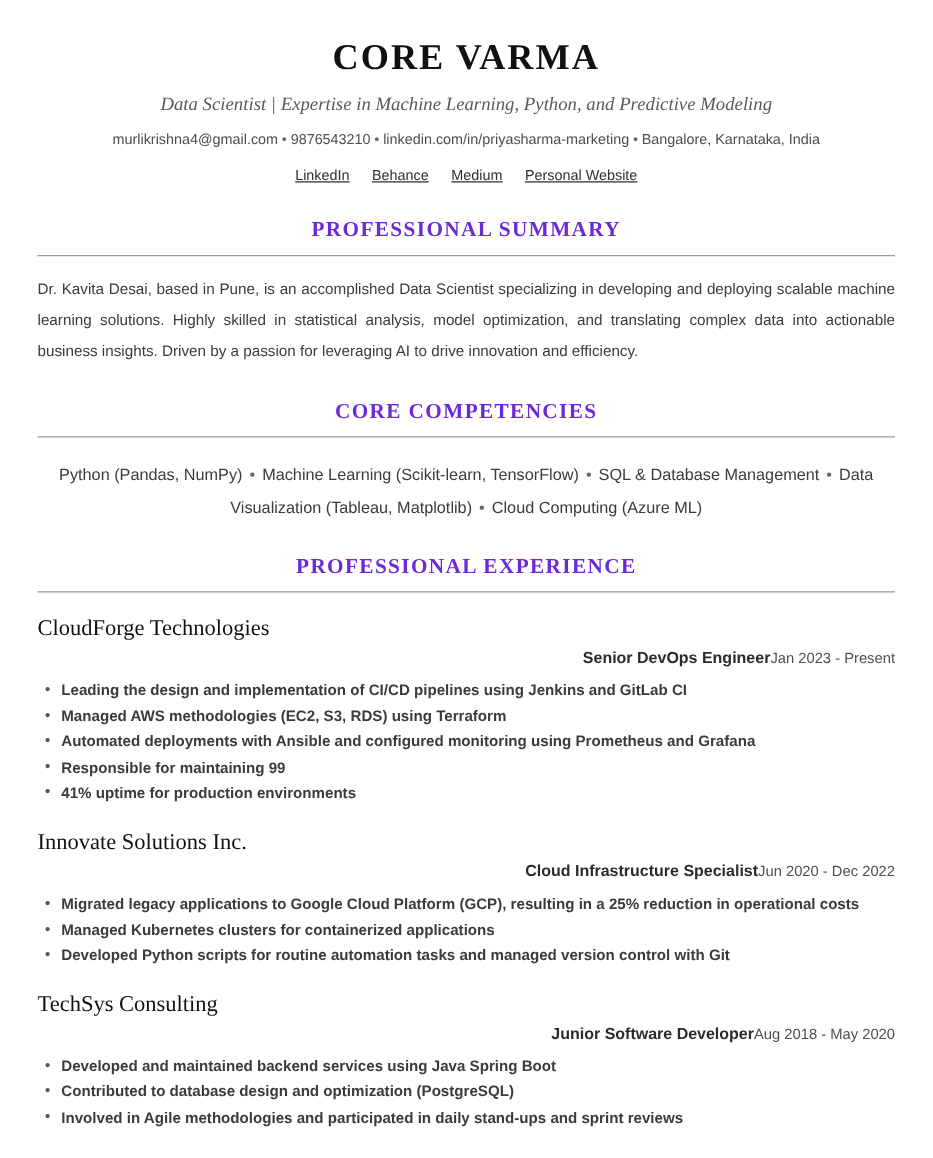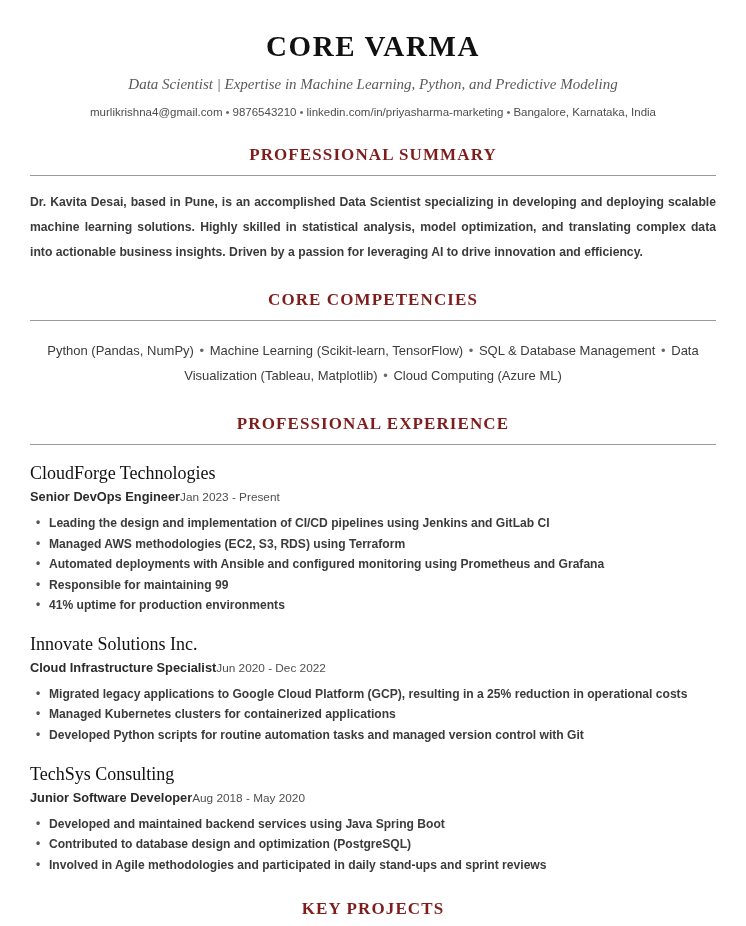--- a/index.html
+++ b/index.html
@@ -62,40 +62,39 @@
     text-decoration: underline;
     margin: 0 9px;
   }
 
   
   .sec-title {
     font-family: "Liberation Serif", serif;
     font-weight: bold;
     font-size: 17px;
     letter-spacing: 1.1px;
-    color: #7f1d1d;
+    color: #6d28d9;
     text-align: center;
     margin: 24px 0 0 0;
     line-height: 1.3;
   }
   .rule {
     border: 0;
     border-top: 1px solid #9a9a9a;
     margin: 9px 0 0 0;
     height: 0;
   }
 
   
   .summary {
     font-size: 12.2px;
     line-height: 2.05;
     color: #3b3b3b;
     text-align: justify;
     margin-top: 14px;
-    font-weight: bold;
   }
 
   
   .competencies {
     font-size: 13px;
     line-height: 1.95;
     color: #3b3b3b;
     text-align: center;
     margin-top: 17px;
     padding: 0 12px;
@@ -110,21 +109,21 @@
     font-family: "Liberation Serif", serif;
     font-weight: normal;
     font-size: 18px;
     color: #111111;
     line-height: 1.35;
   }
 
   .role-row {
     display: flex;
     align-items: baseline;
-    justify-content: flex-start;
+    justify-content: flex-end;
     margin-top: 3px;
   }
   .role {
     font-size: 12.8px;
     font-weight: bold;
     color: #2b2b2b;
     line-height: 1.4;
   }
   .dates {
     font-size: 11.8px;
@@ -162,20 +161,23 @@
 <div class="page">
 
   <div class="hdr">
     <div class="name">CORE VARMA</div>
     <div class="tagline">Data Scientist | Expertise in Machine Learning, Python, and Predictive Modeling</div>
 
     <div class="contact">
       <span>murlikrishna4@gmail.com</span><span class="sep">•</span><span>9876543210</span><span class="sep">•</span><span>linkedin.com/in/priyasharma-marketing</span><span class="sep">•</span><span>Bangalore, Karnataka, India</span>
     </div>
 
+    <div class="links">
+      <a href="#">LinkedIn</a><a href="#">Behance</a><a href="#">Medium</a><a href="#">Personal Website</a>
+    </div>
   </div>
 
   <div class="sec-title">PROFESSIONAL SUMMARY</div>
   <hr class="rule">
   <p class="summary">Dr. Kavita Desai, based in Pune, is an accomplished Data Scientist specializing in developing and deploying scalable machine learning solutions. Highly skilled in statistical analysis, model optimization, and translating complex data into actionable business insights. Driven by a passion for leveraging AI to drive innovation and efficiency.</p>
 
   <div class="sec-title">CORE COMPETENCIES</div>
   <hr class="rule">
   <div class="competencies"><span>Python (Pandas, NumPy)</span><span class="sep"> • </span><span>Machine Learning (Scikit-learn, TensorFlow)</span><span class="sep"> • </span><span>SQL &amp; Database Management</span><span class="sep"> • </span><span>Data Visualization (Tableau, Matplotlib)</span><span class="sep"> • </span><span>Cloud Computing (Azure ML)</span></div>
 

